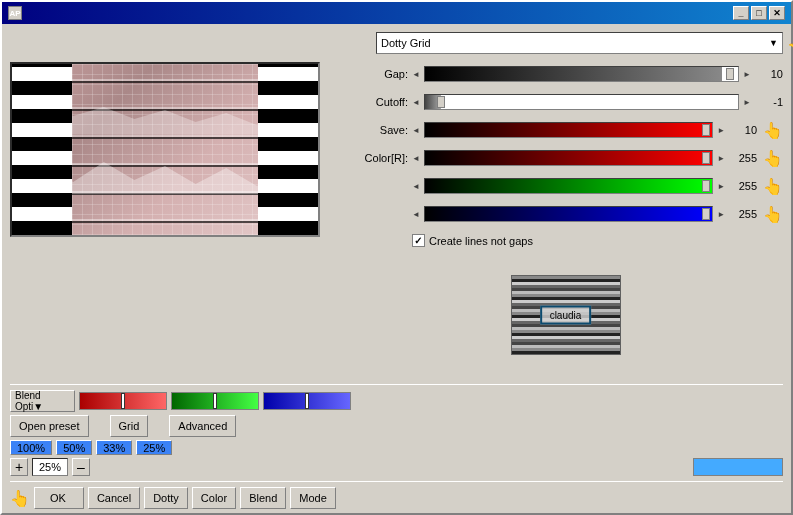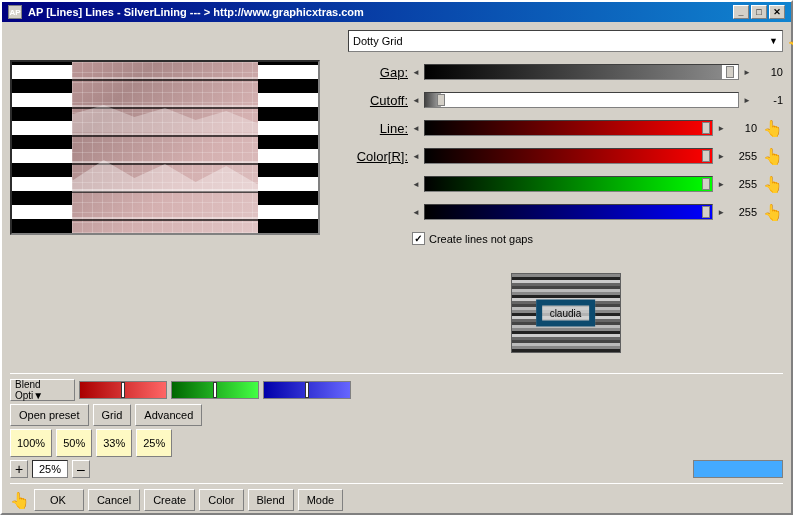--- a/index.html
+++ b/index.html
@@ -103,22 +103,21 @@
     .slider-row {
       display: flex;
       align-items: center;
       gap: 4px;
       height: 20px;
       margin-bottom: 2px;
     }
     .slider-label {
       width: 60px;
       text-align: right;
-      font-size: 13px;
-      text-decoration: underline;
+      font-size: 11px;
     }
     .slider-track {
       flex: 1;
       height: 16px;
       border: 1px solid #808080;
       border-top: 1px solid #404040;
       border-left: 1px solid #404040;
       background: #fff;
       position: relative;
       cursor: pointer;
@@ -177,43 +176,43 @@
       overflow: hidden;
       margin: 10px auto;
     }
     .blend-row {
       display: flex;
       align-items: center;
       gap: 4px;
     }
     .buttons-row {
       display: flex;
-      gap: 4px;
+      gap: 21px;
       align-items: center;
     }
     .win-btn {
       height: 22px;
       padding: 0 8px;
       background: #d4d0c8;
       border: 1px solid #808080;
       border-top: 1px solid #ffffff;
       border-left: 1px solid #ffffff;
       font-size: 11px;
       cursor: pointer;
       white-space: nowrap;
     }
     .percent-row {
       display: flex;
       gap: 4px;
       align-items: center;
     }
     .percent-btn {
-      height: 28px;
+      height: 15px;
       padding: 0 6px;
-      background: #fef9c3;
+      background: #3b82f6;
       border: 1px solid #808080;
       border-top: 1px solid #ffffff;
       border-left: 1px solid #ffffff;
       font-size: 11px;
       cursor: pointer;
     }
     .zoom-btn {
       width: 18px;
       height: 18px;
       background: #d4d0c8;
@@ -288,21 +287,20 @@
 </head>
 <body>
 
 <div class="window">
 
   <div class="title-bar">
     <div class="title-bar-left">
       <div class="title-icon">
         <span style="font-size:8px;font-weight:bold;">AP</span>
       </div>
-      <span class="title-text">AP [Lines]  Lines - SilverLining    --- &gt; http://www.graphicxtras.com</span>
     </div>
     <div class="title-buttons">
       <div class="title-btn">_</div>
       <div class="title-btn">□</div>
       <div class="title-btn">✕</div>
     </div>
   </div>
 
   <div style="display:flex; flex:1; padding: 8px 8px 4px 8px; gap: 8px;">
 
@@ -317,21 +315,21 @@
         <div style="position:absolute;top:90px;left:0;right:0;height:40px;background:rgba(255,255,255,0.35);clip-path:polygon(0 60%,10% 30%,20% 70%,30% 20%,40% 65%,50% 30%,60% 75%,70% 35%,80% 80%,90% 50%,100% 70%,100% 100%,0 100%);"></div>
 
         <div style="position:absolute;top:0;left:0;width:60px;height:100%;background:repeating-linear-gradient(0deg,#000 0px,#000 14px,#fff 14px,#fff 28px);"></div>
         <div style="position:absolute;top:0;right:0;width:60px;height:100%;background:repeating-linear-gradient(0deg,#000 0px,#000 14px,#fff 14px,#fff 28px);"></div>
       </div>
     </div>
 
     <div class="right-panel">
 
       <div class="dropdown-row">
-        <div style="flex:1;display:flex;align-items:center;position:relative;">
+        <div style="flex:1;display:flex;align-items:center;position:relative;margin-left:28px;">
           <div class="dropdown">
             <span>Dotty Grid</span>
             <span style="font-size:9px;">▼</span>
           </div>
 
           <span style="position:absolute;right:-24px;top:2px;font-size:16px;">👆</span>
         </div>
       </div>
 
       <div class="slider-row">
@@ -350,21 +348,21 @@
         <span class="slider-arrow-left">◄</span>
         <div class="slider-track">
           <div style="position:absolute;top:0;left:0;bottom:0;width:5%;background:linear-gradient(to right,#444,#aaa);"></div>
           <div class="slider-thumb" style="right:auto;left:4%;"></div>
         </div>
         <span class="slider-arrow-right">►</span>
         <span class="slider-value">-1</span>
       </div>
 
       <div class="slider-row">
-        <span class="slider-label">Line:</span>
+        <span class="slider-label">Save:</span>
         <span class="slider-arrow-left">◄</span>
         <div class="slider-track">
           <div class="slider-fill-red"></div>
           <div class="slider-thumb" style="right:2px;"></div>
         </div>
         <span class="slider-arrow-right">►</span>
         <span class="slider-value">10</span>
         <span style="font-size:16px;margin-left:2px;">👆</span>
       </div>
 
@@ -407,21 +405,21 @@
       <div class="checkbox-row">
         <div class="checkbox-input">
           <span style="font-size:10px;font-weight:bold;">✓</span>
         </div>
         <span>Create lines not gaps</span>
       </div>
 
       <div style="display:flex;justify-content:center;margin-top:4px;">
         <div class="preview-thumb">
           <div style="width:100%;height:100%;background:repeating-linear-gradient(0deg,#222 0px,#222 3px,#888 3px,#888 6px,#bbb 6px,#bbb 9px,#444 9px,#444 12px,#666 12px,#666 15px,#ccc 15px,#ccc 18px);"></div>
-          <div style="position:absolute;top:50%;left:50%;transform:translate(-50%,-50%);background:rgba(210,210,210,0.82);padding:2px 8px;border:6px solid #0c4a6e;font-size:10px;">claudia</div>
+          <div style="position:absolute;top:50%;left:50%;transform:translate(-50%,-50%);background:rgba(210,210,210,0.82);padding:2px 8px;border:2px solid #0c4a6e;font-size:10px;">claudia</div>
         </div>
       </div>
 
     </div>
   </div>
 
   <div style="padding: 4px 8px; display:flex; flex-direction:column; gap:3px;">
     <div class="sep"></div>
 
     <div class="blend-row">
@@ -462,19 +460,19 @@
       <div style="flex:1;"></div>
       <div class="color-swatch"></div>
     </div>
 
     <div class="sep"></div>
 
     <div class="ok-row">
       <span style="font-size:16px;">👆</span>
       <button class="win-btn" style="min-width:50px;padding-left:6px;">OK</button>
       <button class="win-btn">Cancel</button>
-      <button class="win-btn">Create</button>
+      <button class="win-btn">Dotty</button>
       <button class="win-btn">Color</button>
       <button class="win-btn">Blend</button>
       <button class="win-btn">Mode</button>
     </div>
   </div>
 </div>
 
 </body></html>

